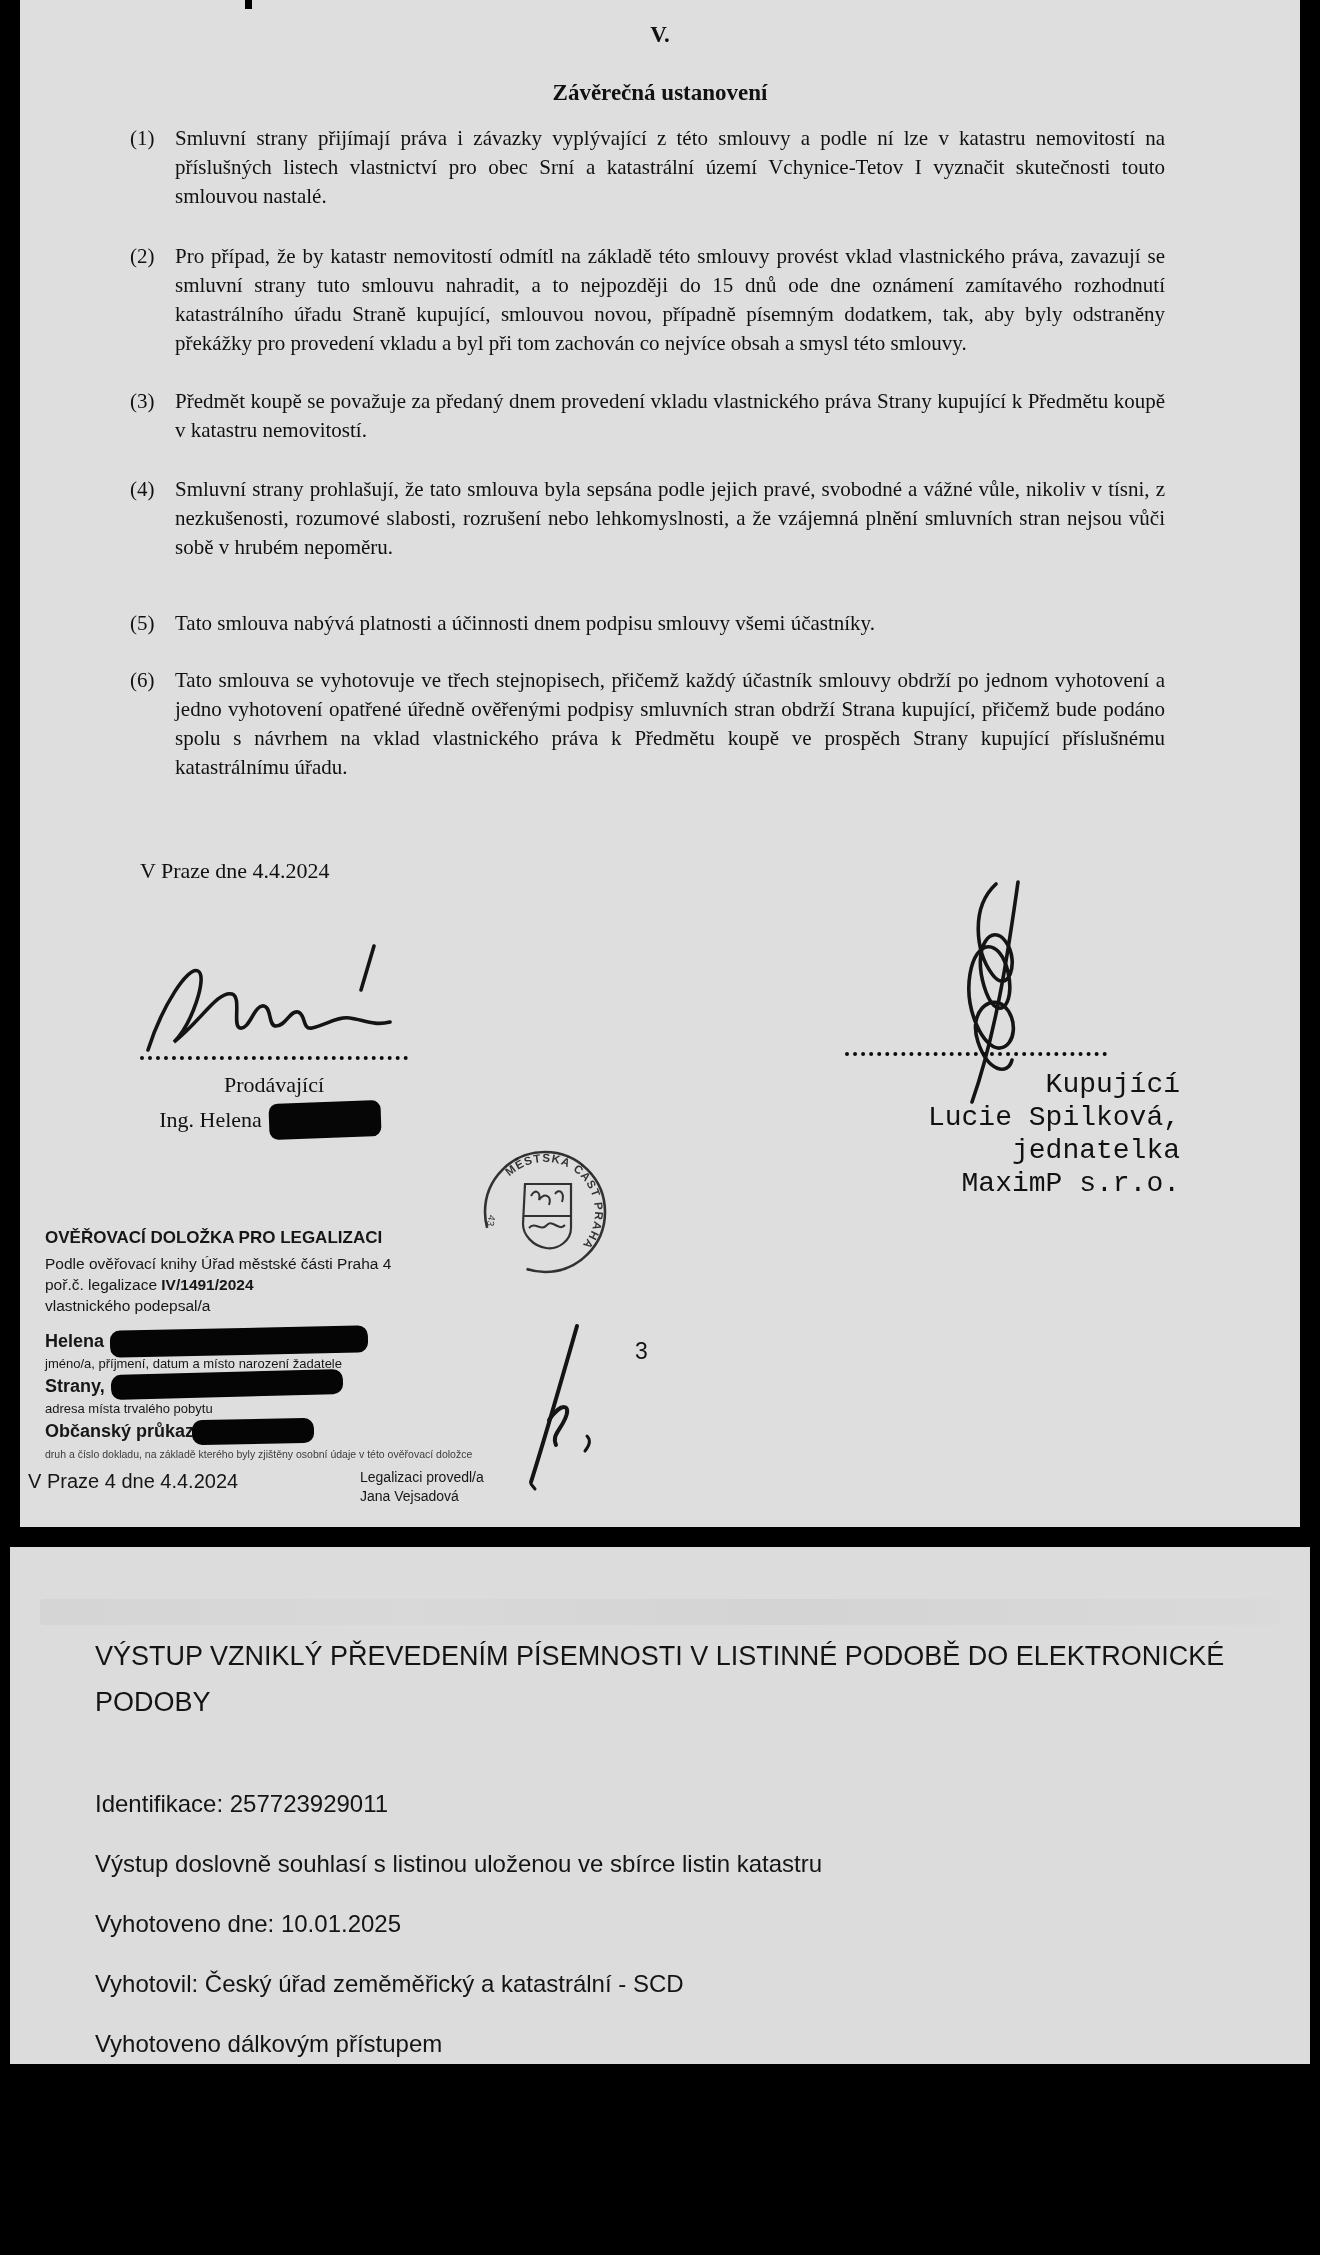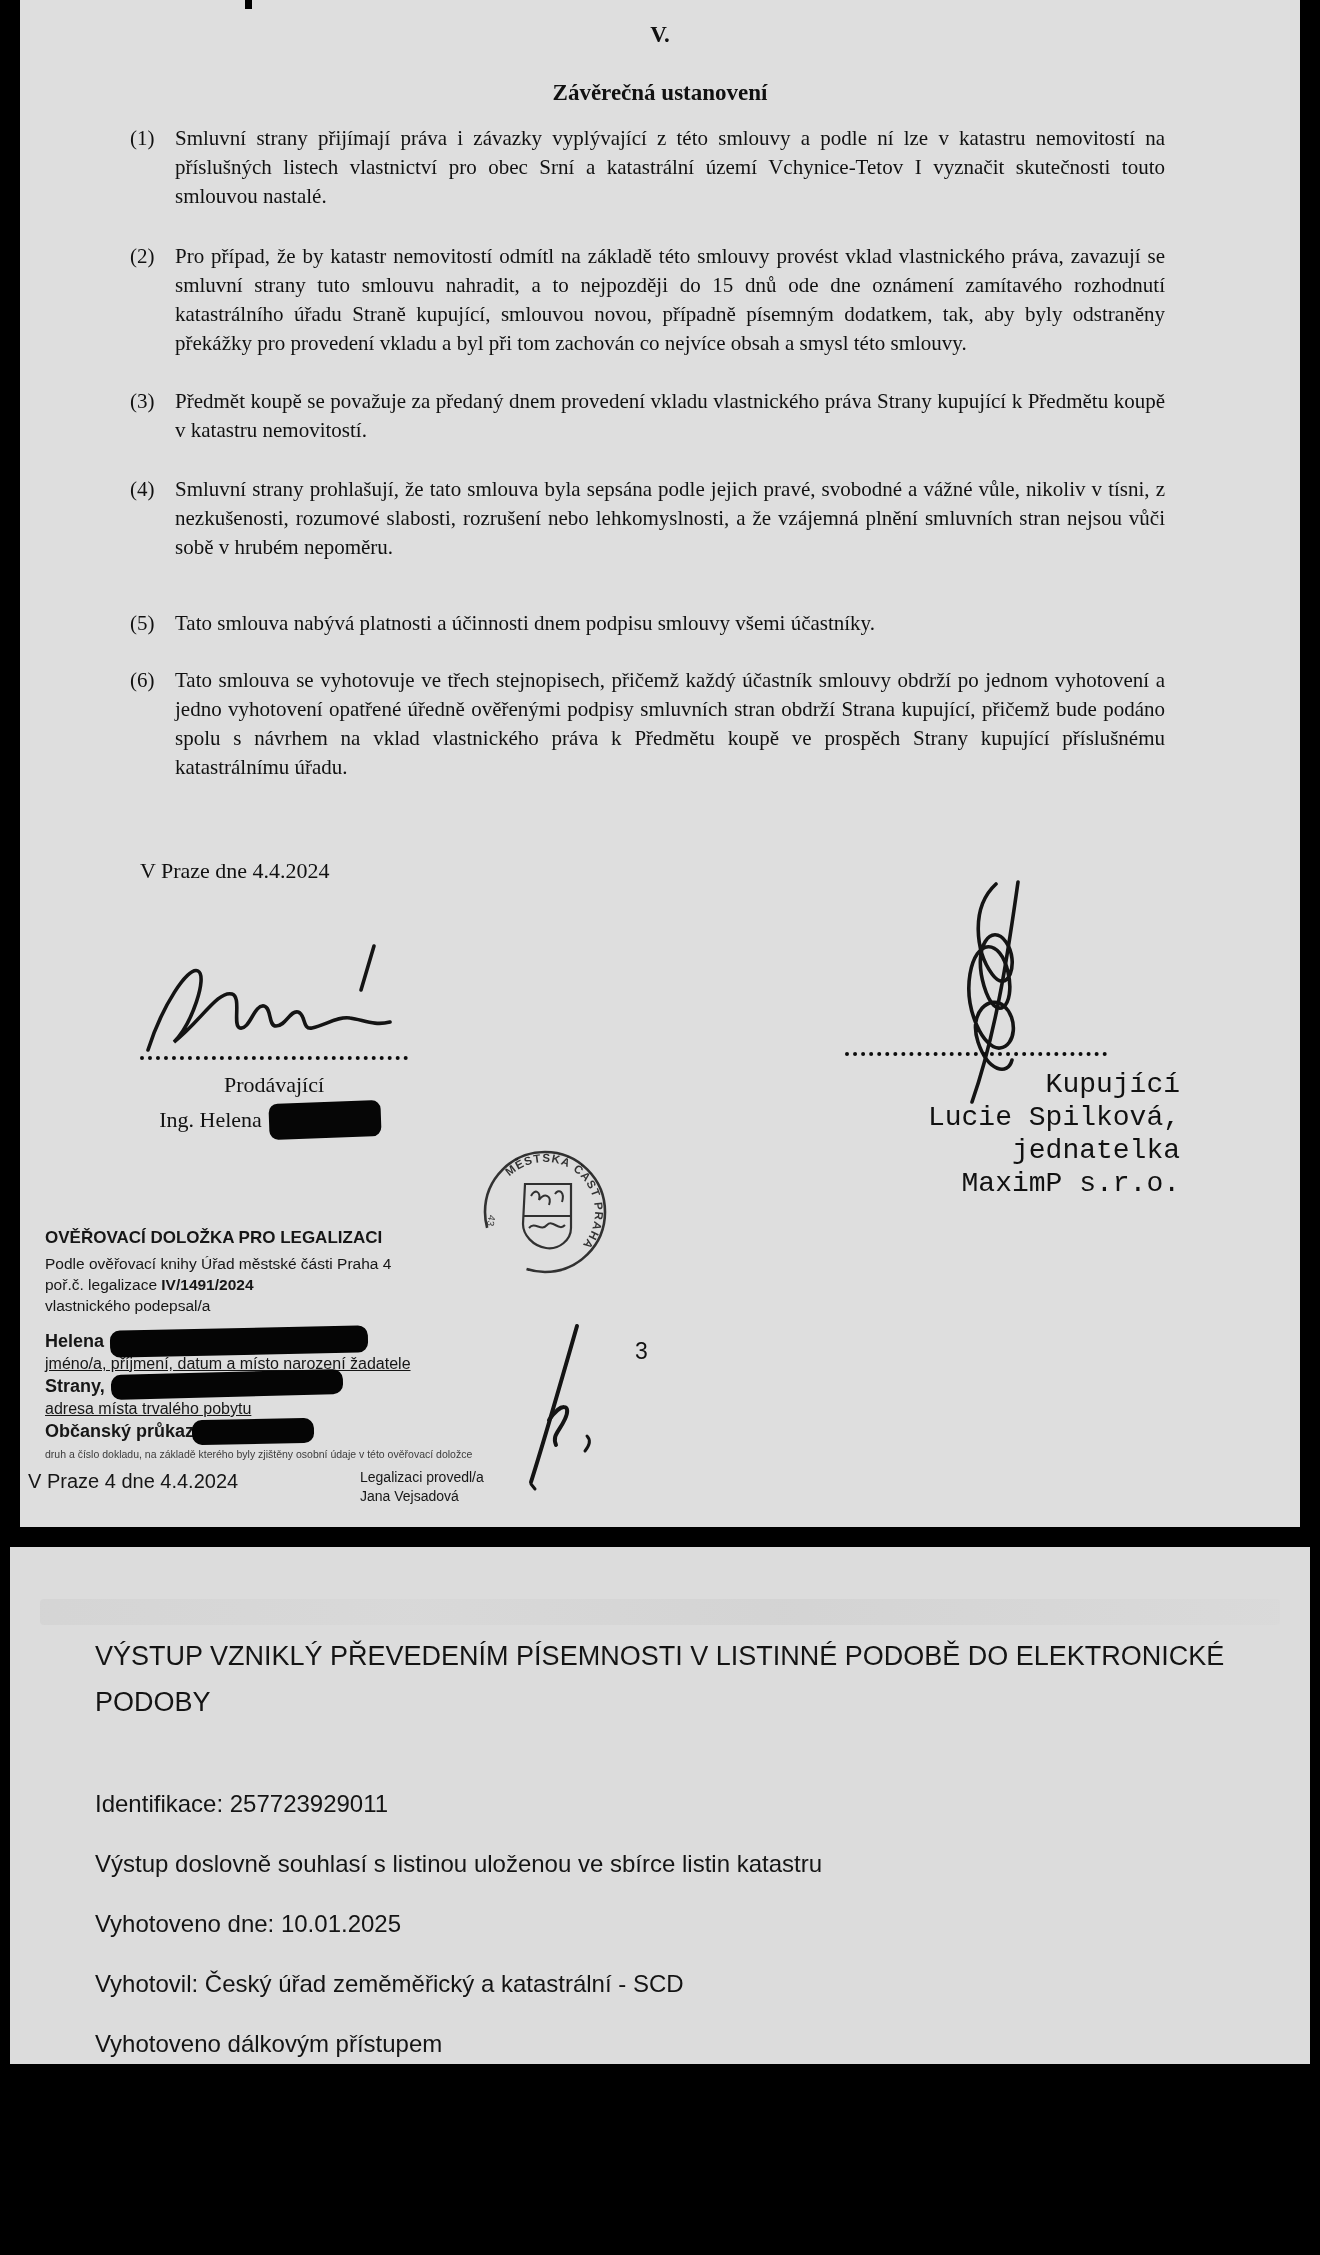--- a/index.html
+++ b/index.html
@@ -45,21 +45,21 @@
     font-family:"Liberation Sans",sans-serif;color:#161616;margin-left:17px;}
   .legal .l-title{font-weight:bold;font-size:17px;line-height:20px;margin-bottom:5px;}
   .legal .l-line{font-size:15.5px;line-height:21px;}
   .legal .l-bold{font-weight:bold;}
   .legal .l-gap{height:11px;}
   .legal .name-row{display:flex;align-items:center;gap:6px;font-size:18px;font-weight:bold;height:28px;text-align:center;}
   .bar{background:#050505;border-radius:10px;display:inline-block;}
   .bar-name{width:258px;height:27px;transform:rotate(-1.2deg);}
   .bar-city{width:232px;height:25px;transform:rotate(-1.5deg);margin-top:-4px;}
   .bar-doc{width:122px;height:25px;margin-left:-8px;transform:rotate(-1deg);}
-  .legal .l-caption{font-size:16px;line-height:17px;text-decoration:underline;}
+  .legal .l-caption{font-size:13px;line-height:17px;}
   .legal .l-caption-tiny{font-size:10.5px;line-height:13px;color:#3c3c3c;margin-top:3px;}
   .place-date{position:absolute;left:8px;top:1470px;font-family:"Liberation Sans",sans-serif;
     font-size:20px;color:#161616;}
   .performed{position:absolute;left:340px;top:1468px;font-family:"Liberation Sans",sans-serif;
     font-size:14px;line-height:19px;color:#161616;}
   
   .footer-box{position:absolute;left:10px;top:1547px;width:1300px;height:517px;
     background:#dcdcdc;font-family:"Liberation Sans",sans-serif;color:#141414;}
   .footer-box::before{content:"";position:absolute;left:30px;top:52px;width:1240px;height:26px;
     background:linear-gradient(90deg,#cfcfcf,#d6d6d6 30%,#cdcdcd 60%,#d8d8d8);opacity:.55;border-radius:4px;}

